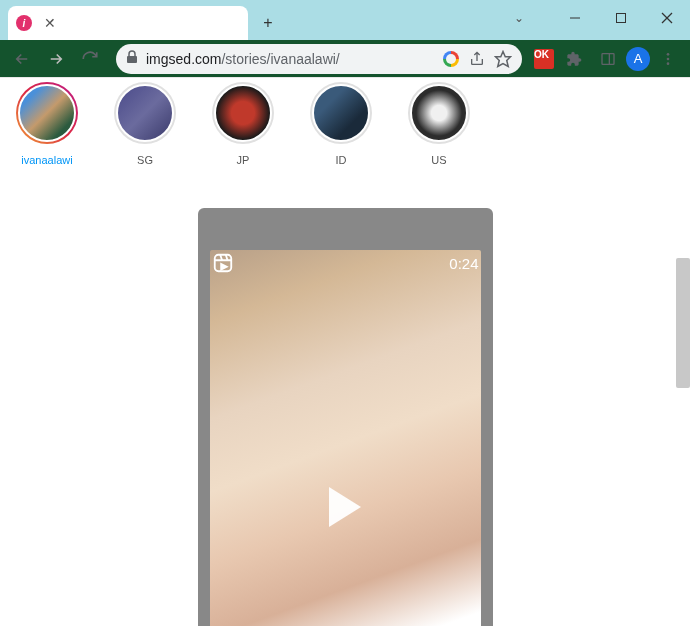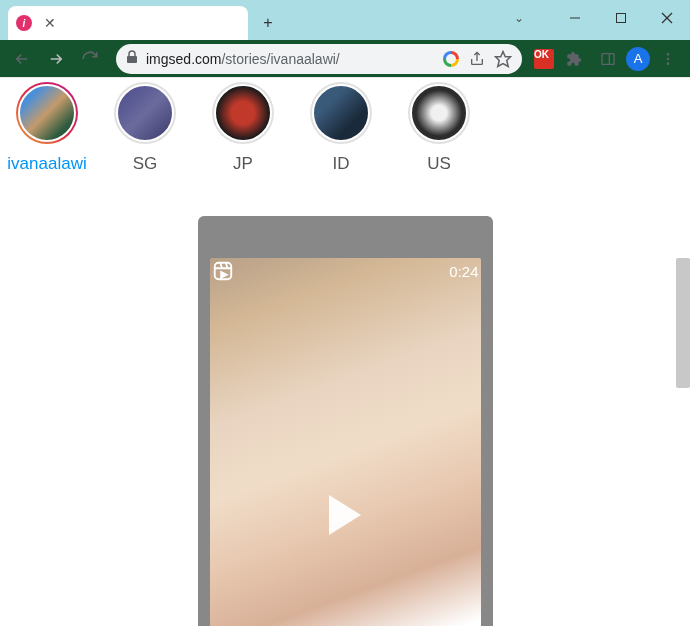--- a/index.html
+++ b/index.html
@@ -157,21 +157,21 @@
       background: #e0e0e0;
     }
     .story-ring.active {
       background: linear-gradient(45deg, #f09433, #e6683c, #dc2743, #cc2366, #bc1888);
     }
     .story-avatar {
       width: 100%; height: 100%; border-radius: 50%;
       border: 2px solid #fff;
     }
     .story-label {
-      font-size: 17px;
+      font-size: 11px;
       color: #555;
       text-align: right;
     }
     .story-label.active { color: #0095f6; }
     .av-1 { background: linear-gradient(135deg, #4a90d9 20%, #c49a6c 50%, #2b5a3e 80%); }
     .av-2 { background: linear-gradient(180deg, #8b7355 0%, #5c4a3a 50%, #2e2418 100%); }
     .av-3 { background: radial-gradient(circle, #c0392b 30%, #1a1a1a 70%); }
     .av-4 { background: linear-gradient(135deg, #4a4a8a, #6b6b9e, #3a3a6a); }
     .av-5 { background: linear-gradient(180deg, #d4c4a0 40%, #8b6f47 100%); }
     .av-6 { background: radial-gradient(ellipse at center, #f0f0f0 20%, #2c2c2c 60%); }

